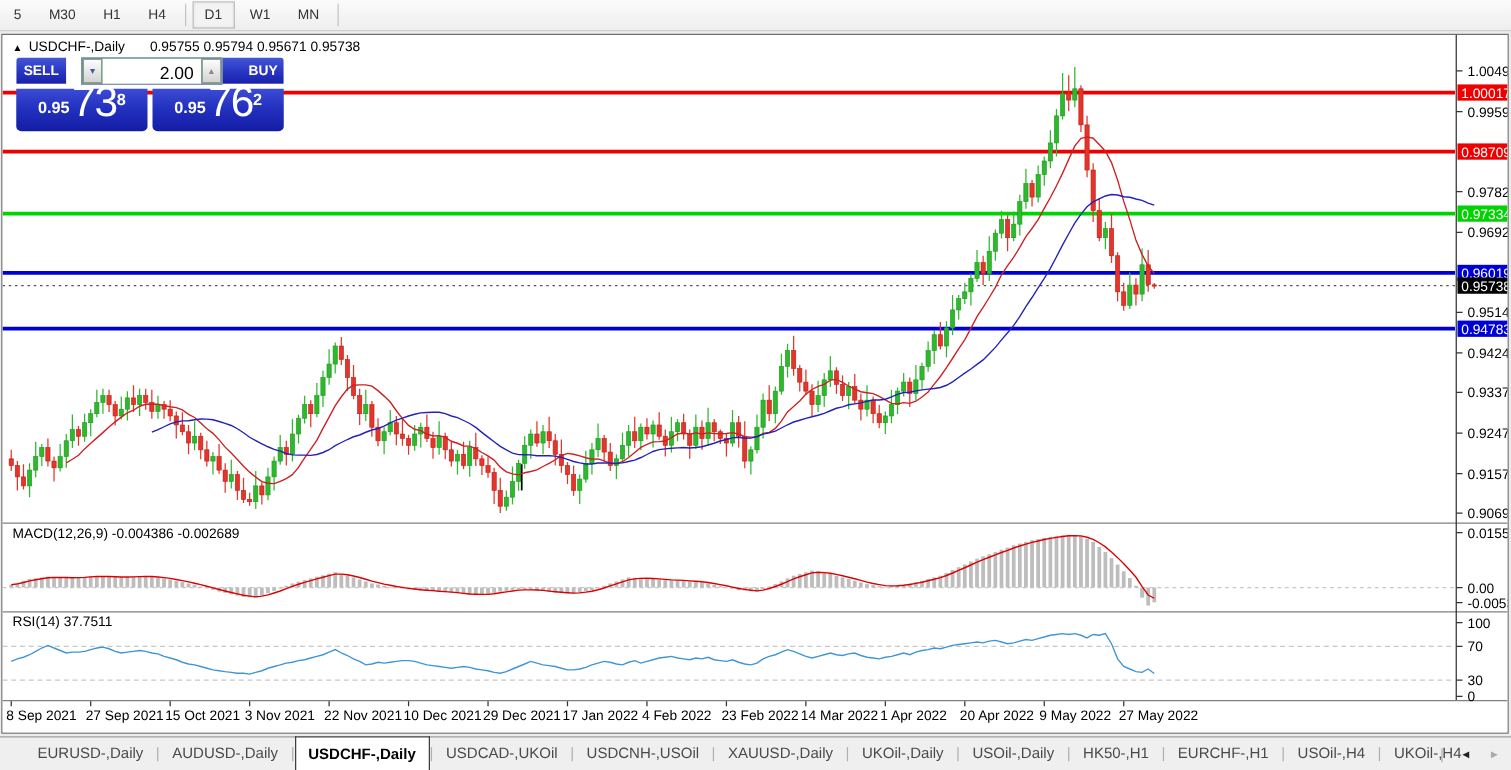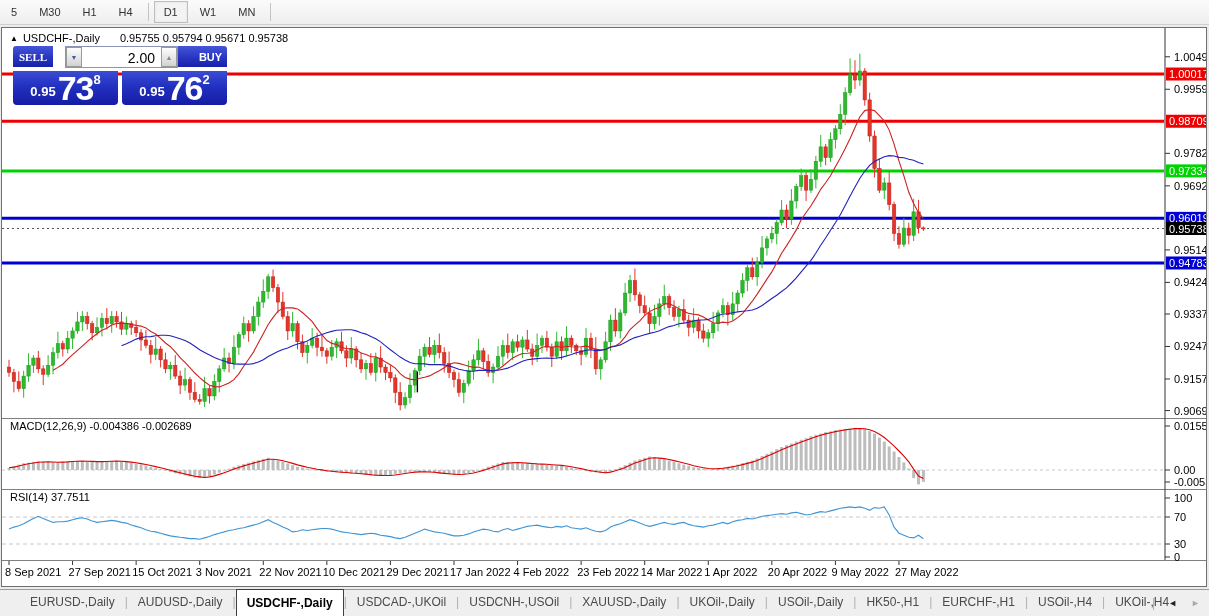--- a/index.html
+++ b/index.html
@@ -25,37 +25,37 @@
                  display:flex; align-items:center; white-space:nowrap; }
   .chart-title .arrow { font-size:8px; margin-right:5px; }
   .chart-title .ohlc { margin-left:20px; }
 
   
   .trade-panel { position:absolute; left:11px; top:18px; width:214px; }
   .tp-row1 { display:flex; height:22px; border-radius:3px 3px 0 0; overflow:visible; }
   .tp-btn { background:linear-gradient(180deg,#4456d8 0%,#2a38c4 50%,#1720aa 100%);
             color:#fff; font-size:11px; font-weight:bold; border:none; border-bottom:1px solid #fff;
             font-family:"Liberation Sans",sans-serif; cursor:pointer; }
-  .tp-sell { width:40px; border-radius:3px 0 0 0;font-family:Liberation Serif, serif; }
+  .tp-sell { width:40px; border-radius:3px 0 0 0; }
   .tp-buy  { flex:1; border-radius:0 3px 0 0;padding-left:16px; }
   .tp-spin { display:flex; width:113px; border:1px solid #8a93b8; background:#15803d;margin-left:12px; }
   .spin-btn { width:16px; border:1px solid #9a9a9a; background:linear-gradient(#fdfdfd,#d2d2d2);
               font-size:7px; color:#44609a; padding:0; cursor:pointer; }
   .spin-btn.up { color:#8a8a8a; }
   .tp-vol { flex:1; font-size:14px; color:#000; text-align:right; padding:3px 6px 0 0;
             background:#fff; }
   .tp-row2 { display:flex; margin-top:3px; gap:4px; }
   .price-box { height:34px; border-radius:0 0 4px 4px; color:#fff; position:relative;
                background:linear-gradient(180deg,#3c4cd4 0%,#2331c0 45%,#141ca4 100%);
-               display:flex; align-items:flex-end; justify-content:center; padding-bottom:2px;
+               display:flex; align-items:flex-end; justify-content:center; padding-bottom:8px;
                cursor:pointer; border:none; font-family:"Liberation Sans",sans-serif; }
   .price-box.sell { width:105px; }
   .price-box.buy  { width:105px; }
   .pb-prefix { font-size:13px; font-weight:bold; margin:0 2px 4px 0; }
-  .pb-big { font-size:34px; font-weight:700; line-height:30px; letter-spacing:-1px; }
+  .pb-big { font-size:34px; font-weight:400; line-height:30px; letter-spacing:-1px; }
   .pb-sup { font-size:13px; font-weight:bold; align-self:flex-start; margin-top:1px; }
 
   
   .tabbar { position:absolute; left:0; top:589px; width:1209px; height:27px;
             background:#efefef; border-top:1px solid #9d9d9d; display:flex; align-items:stretch;
             padding-left:20px; }
   .tab { font-size:12px; color:#4a4a4a; padding:5px 10px 0 10px; white-space:nowrap; cursor:pointer; }
   .tab.active { background:#ffffff; border:1px solid #3f3f3f; border-bottom:none; margin-top:-1px;
                 color:#000; font-weight:bold; padding-top:6px; }
   .tab-sep { color:#b0b0b0; font-size:12px; padding-top:5px; }

